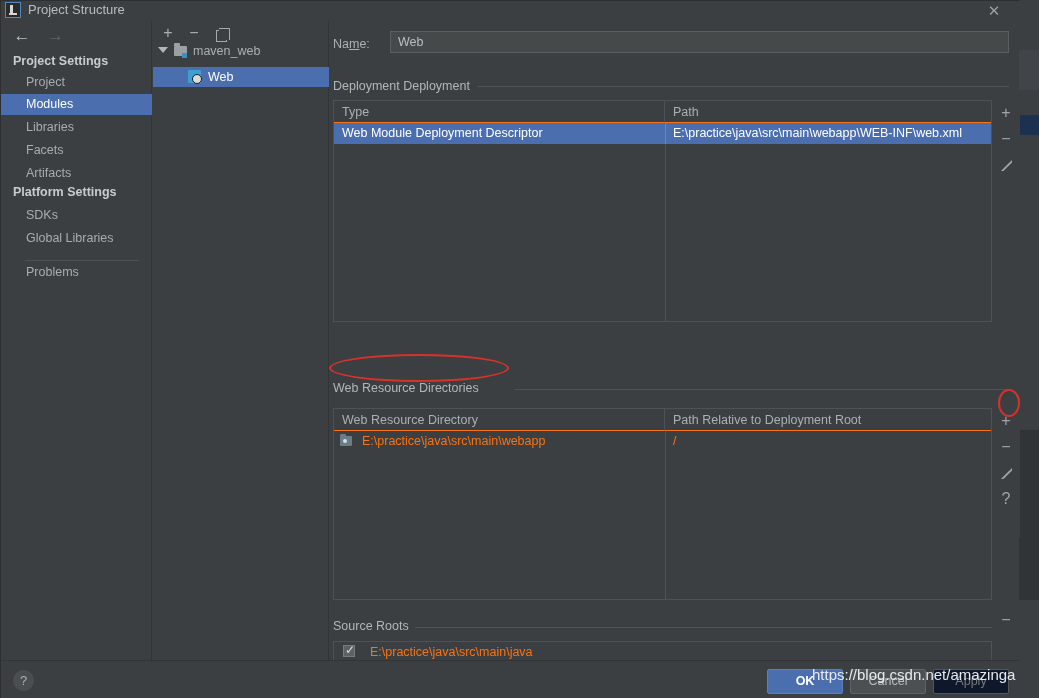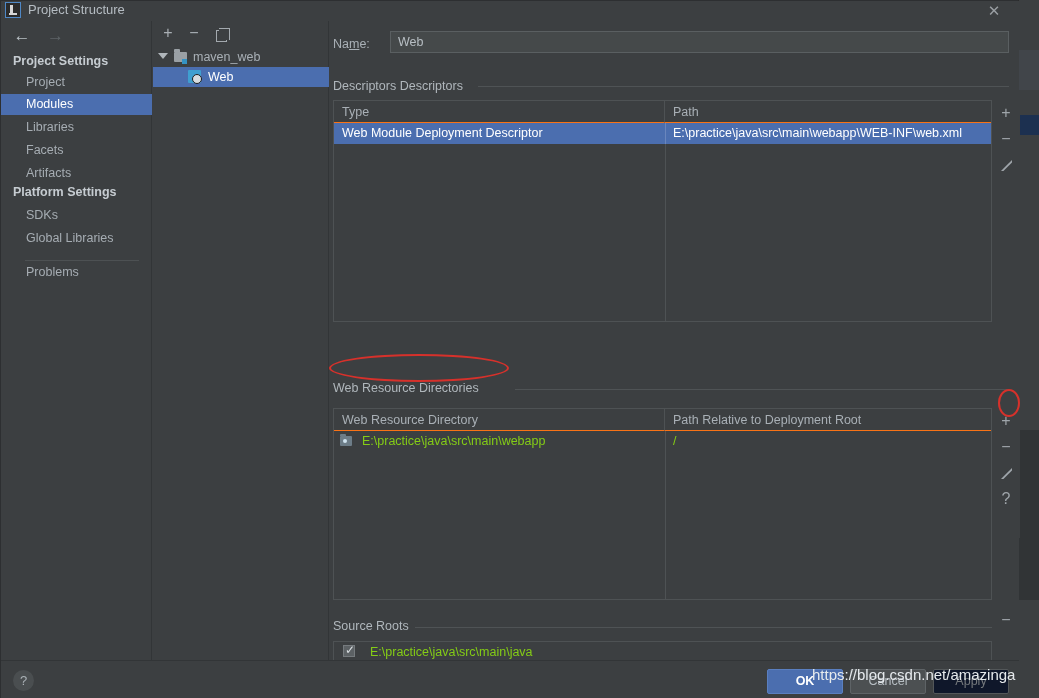--- a/index.html
+++ b/index.html
@@ -168,21 +168,21 @@
     font-size: 12.5px; color: #a9b0b6; padding-left: 8px;
     border-right: 1px solid #4e5254; border-bottom: 1px solid #f97316;
   }
   .row { position: absolute; left: 0; width: 100%; height: 21px; }
   .row.selected { background: #4b6eaf; }
   .cell {
     position: absolute; top: 0; height: 33px; line-height: 21px;
     font-size: 12.5px; padding-left: 8px; overflow: hidden; white-space: nowrap;
   }
   .row.selected .cell { color: #ffffff; }
-  .row .cell { color: #84cc16; }
+  .row .cell { color: #f97316; }
   .colsep { position: absolute; top: 0; width: 1px; background: #4e5254; }
 
   
   .vtool { position: absolute; width: 28px; background: #3c3f41; }
   .vt-btn {
     position: absolute; left: 0; width: 28px; height: 26px;
     text-align: center; line-height: 26px; color: #9fa5aa; font-size: 16px;
   }
   .pencil {
     position: absolute; left: 9px; width: 11px; height: 11px;
@@ -297,40 +297,40 @@
 
     <div class="treepanel">
       <div class="tree-toolbar">
         <div class="tb-btn" style="left:5px;">+</div>
         <div class="tb-btn" style="left:31px;">−</div>
         <div class="tb-btn" style="left:57px;">
           <span class="copy-ic" style="left:6px;"></span>
         </div>
       </div>
 
-      <div class="tree-row" style="top:26px;text-align:right;">
+      <div class="tree-row" style="top:20px;text-align:right;">
         <span class="tw"></span>
         <span class="folder-ic" style="left:21px;">
           <span class="folder-badge" style="left:8px;top:7px;"></span>
         </span>
         <span class="tree-label" style="left:40px;">maven_web</span>
       </div>
 
       <div class="tree-row selected" style="top:46px;">
         <span class="web-ic" style="left:35px;"></span>
         <span class="tree-label" style="left:55px;">Web</span>
       </div>
     </div>
 
     <div class="content">
 
       <div class="name-label">Na<u>m</u>e:</div>
       <input class="name-input" type="text" value="Web" style="">
 
-      <div class="sect-title" style="left:3px;top:58px;">Descriptors Descriptors</div>
+      <div class="sect-title" style="left:3px;top:58px;">Deployment Deployment</div>
       <div class="sect-line" style="left:148px;top:65px;width:531px;"></div>
 
       <div class="tbl" style="left:3px;top:79px;width:659px;height:222px;">
         <div class="tbl-head">
           <div class="th" style="left:0;width:331px;">Type</div>
           <div class="th" style="left:331px;width:326px;border-right:none;">Path</div>
         </div>
         <div class="row selected" style="top:22px;">
           <div class="cell" style="left:0;width:331px;">Web Module Deployment Descriptor</div>
           <div class="cell" style="left:331px;width:326px;">E:\practice\java\src\main\webapp\WEB-INF\web.xml</div>

